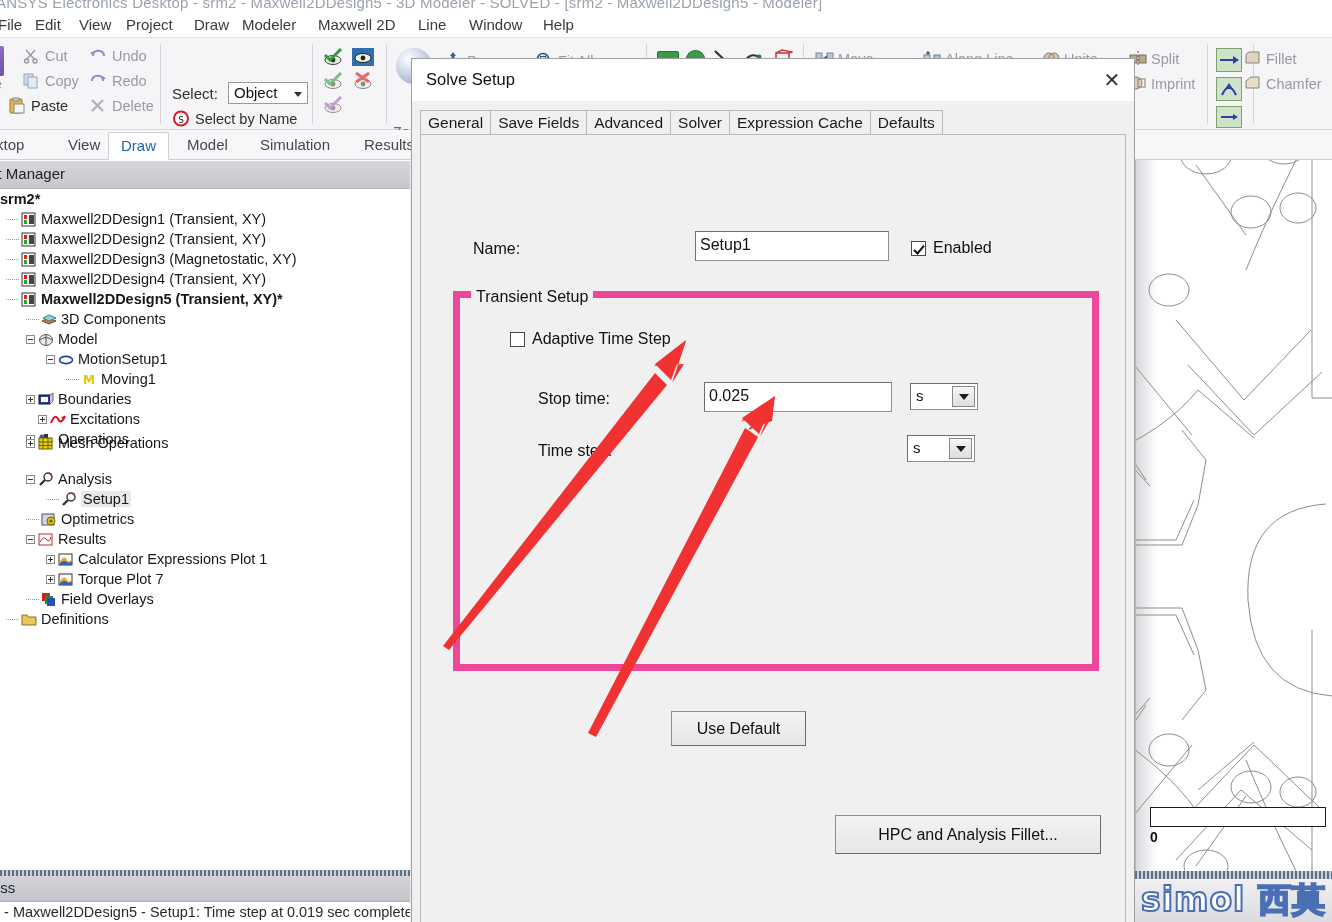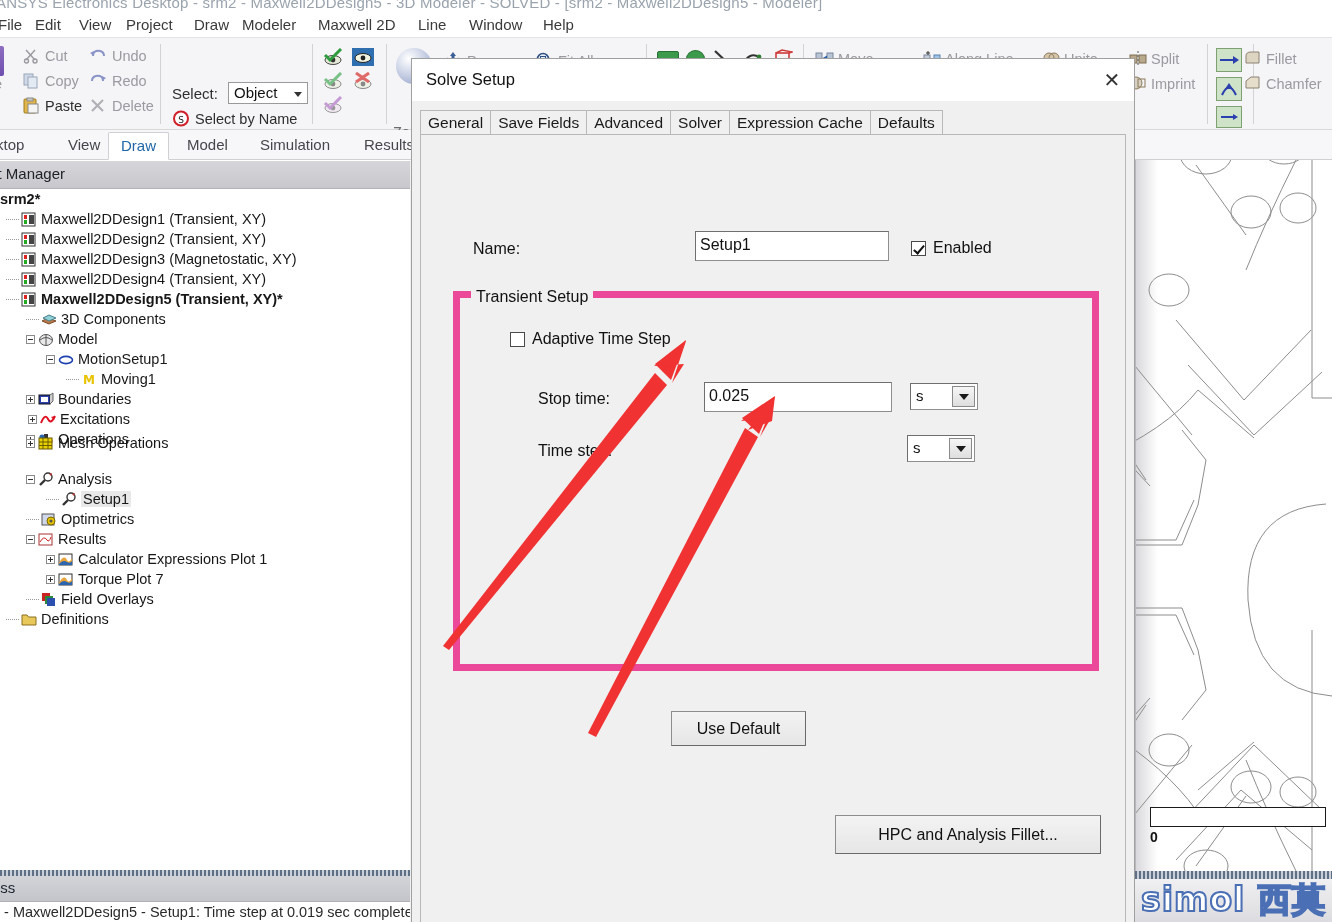--- a/index.html
+++ b/index.html
@@ -281,21 +281,21 @@
     </div>
     <div class="rb-btn" style="left:22px;top:34px;">
       <span class="rb-ico">
         <svg width="18" height="17" viewBox="0 0 18 17">
           <rect x="2" y="2" width="9" height="11" fill="#cfd9e8" stroke="#9aa6b8"></rect>
           <rect x="6" y="5" width="9" height="11" fill="#e3eaf4" stroke="#9aa6b8"></rect>
           </svg>
       </span>
       <span>Copy</span>
     </div>
-    <div class="rb-btn enabled" style="left:22px;top:59px;">
+    <div class="rb-btn enabled" style="left:8px;top:59px;">
       <span class="rb-ico">
         <svg width="18" height="17" viewBox="0 0 18 17">
           <rect x="2" y="2" width="12" height="14" rx="1" fill="#e2b64a" stroke="#9c7c1e"></rect>
           <rect x="5" y="1" width="6" height="3" fill="#c9c9c9" stroke="#8a8a8a"></rect>
           <rect x="6" y="7" width="10" height="9" fill="#f4f4f4" stroke="#8a8a8a"></rect>
           </svg>
       </span>
       <span>Paste</span>
     </div>
 
@@ -641,21 +641,21 @@
       <div class="tree-row" style="top: 200px; left: 0px;">
         <span style="width: 26px; flex: 0 0 auto;"></span>
         <span class="exp plus"></span>
         <span class="ticon"><svg width="16" height="15">
             <rect x="1" y="3" width="11" height="9" fill="#2b3fae" stroke="#111"></rect>
             <rect x="3" y="5" width="7" height="5" fill="#fff"></rect>
             <path d="M12 3 L15 1 L15 9 L12 12" fill="#cfcfcf" stroke="#666"></path>
           </svg></span>
         <span class="lbl">Boundaries</span>
       </div>
-      <div class="tree-row" style="top: 220px; left: 2px;">
+      <div class="tree-row" style="top: 220px; left: 12px;">
         <span style="width: 26px; flex: 0 0 auto;"></span>
         <span class="exp plus"></span>
         <span class="ticon"><svg width="16" height="15">
             <path d="M1 11 Q5 1 8 7 Q11 13 15 4" stroke="#d12" stroke-width="2" fill="none"></path>
             <polygon points="15,4 11,5 14,8" fill="#d12"></polygon>
           </svg></span>
         <span class="lbl">Excitations</span>
       </div>
       <div class="tree-row" style="top: 240px; left: 0px;">
         <span style="width: 26px; flex: 0 0 auto;"></span>

